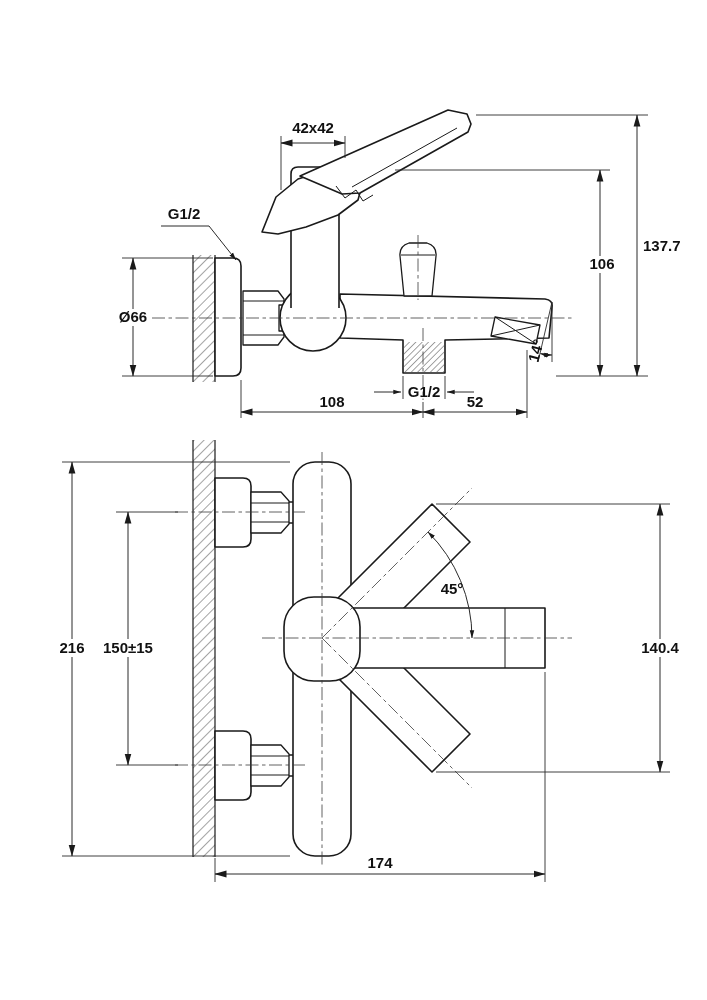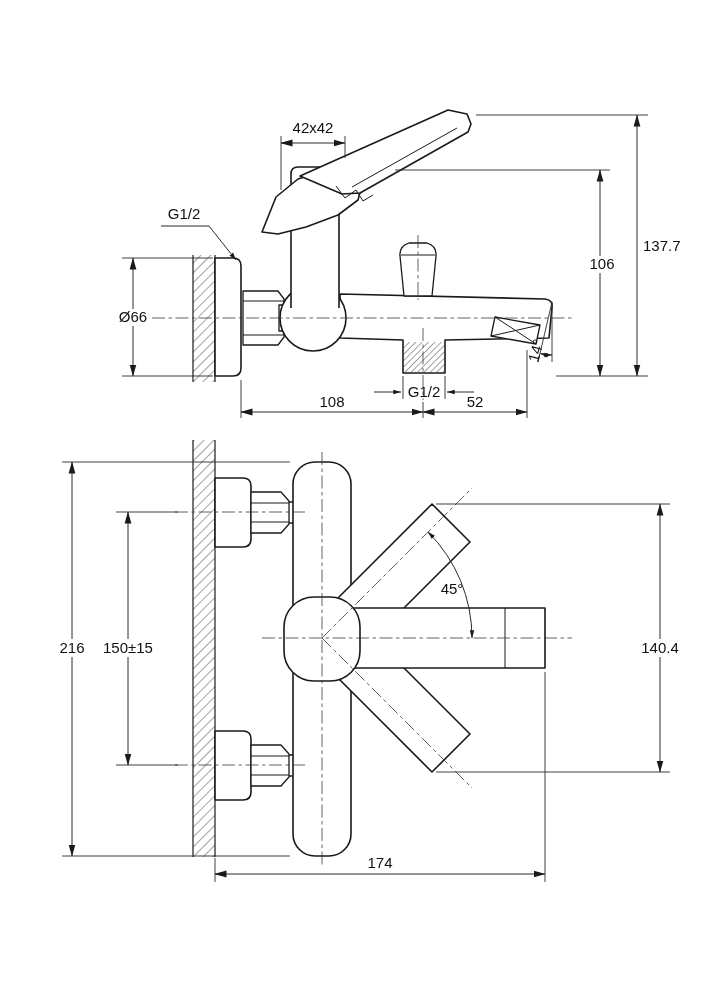--- a/index.html
+++ b/index.html
@@ -1,16 +1,16 @@
 <!DOCTYPE html>
 <html><head>
 <meta charset="utf-8">
 <style>
   html,body { margin:0; padding:0; background:#fff; }
-  .canvas { width:707px; height:1000px; background:#ffffff; position:relative; overflow:hidden; }
+  .canvas { width:707px; height:1000px; background:#ffffff; position:relative; overflow:hidden;font-weight:bold; }
   svg { display:block; }
   .obj   { fill:#ffffff; stroke:#1a1a1a; stroke-width:1.6; stroke-linejoin:round; }
   .obj2  { fill:#ffffff; stroke:#1a1a1a; stroke-width:1.3; stroke-linejoin:round; }
   .thin  { fill:none; stroke:#1a1a1a; stroke-width:1; }
   .edge  { fill:none; stroke:#1a1a1a; stroke-width:1.2; }
   .dim   { fill:none; stroke:#2a2a2a; stroke-width:1; }
   .ext   { fill:none; stroke:#2a2a2a; stroke-width:0.9; }
   .cl    { fill:none; stroke:#3a3a3a; stroke-width:0.8; stroke-dasharray:13 3.5 3.5 3.5; }
   .dimtext { font-family:"Liberation Sans","DejaVu Sans",sans-serif; font-size:15px; fill:#111; }
   .bg { fill:#ffffff; }

